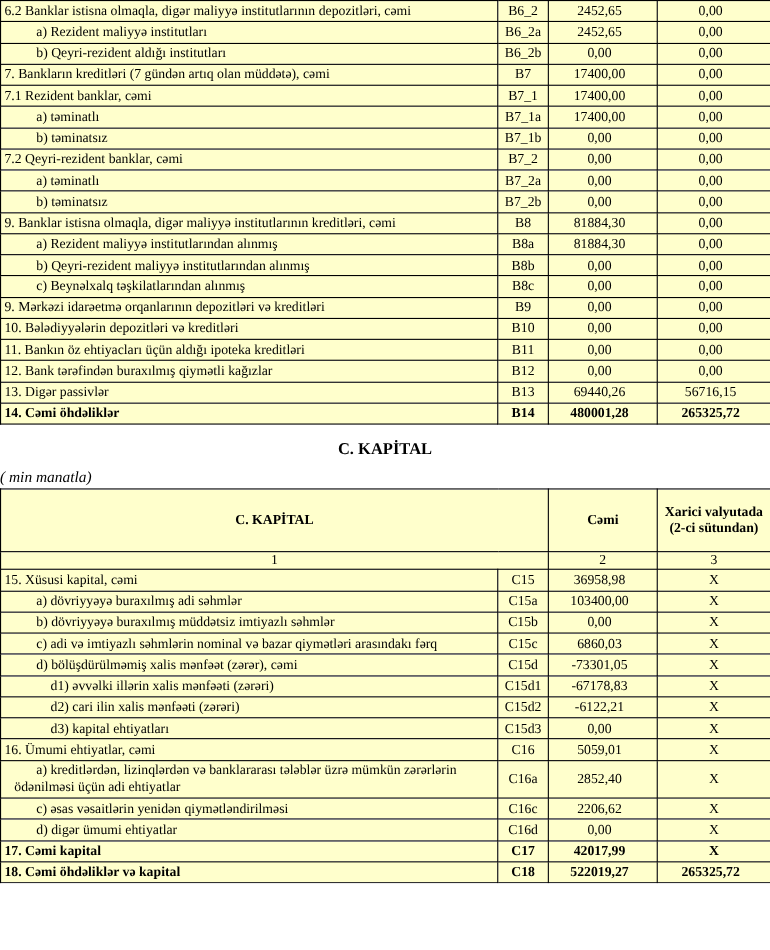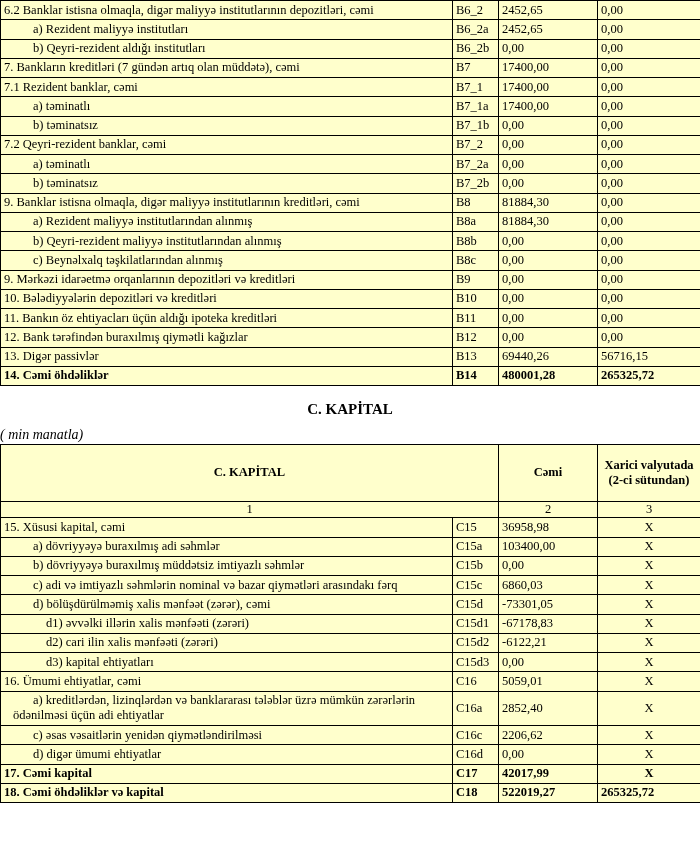--- a/index.html
+++ b/index.html
@@ -28,22 +28,22 @@
     background:var(--cell-bg);
     padding:1.5px 3px;
     vertical-align:middle;
     line-height:1.22;
     overflow:hidden;
     word-wrap:break-word;
   }
   td.desc{text-align:left;}
   td.indent-1{text-indent:20px;padding-left:12px;}
   td.indent-2{text-indent:42px;}
-  td.code{text-align:left;}
-  td.num{text-align:left;padding-right:9px;}
+  td.code{text-align:center;}
+  td.num{text-align:center;padding-right:9px;}
   td.xmark{text-align:center;}
   tr.bold-row td{font-weight:bold;}
   th.hdr{
     text-align:center;
     font-weight:bold;
     vertical-align:middle;
     padding:4px 3px;
     height:48px;
   }
   th.numrow{

